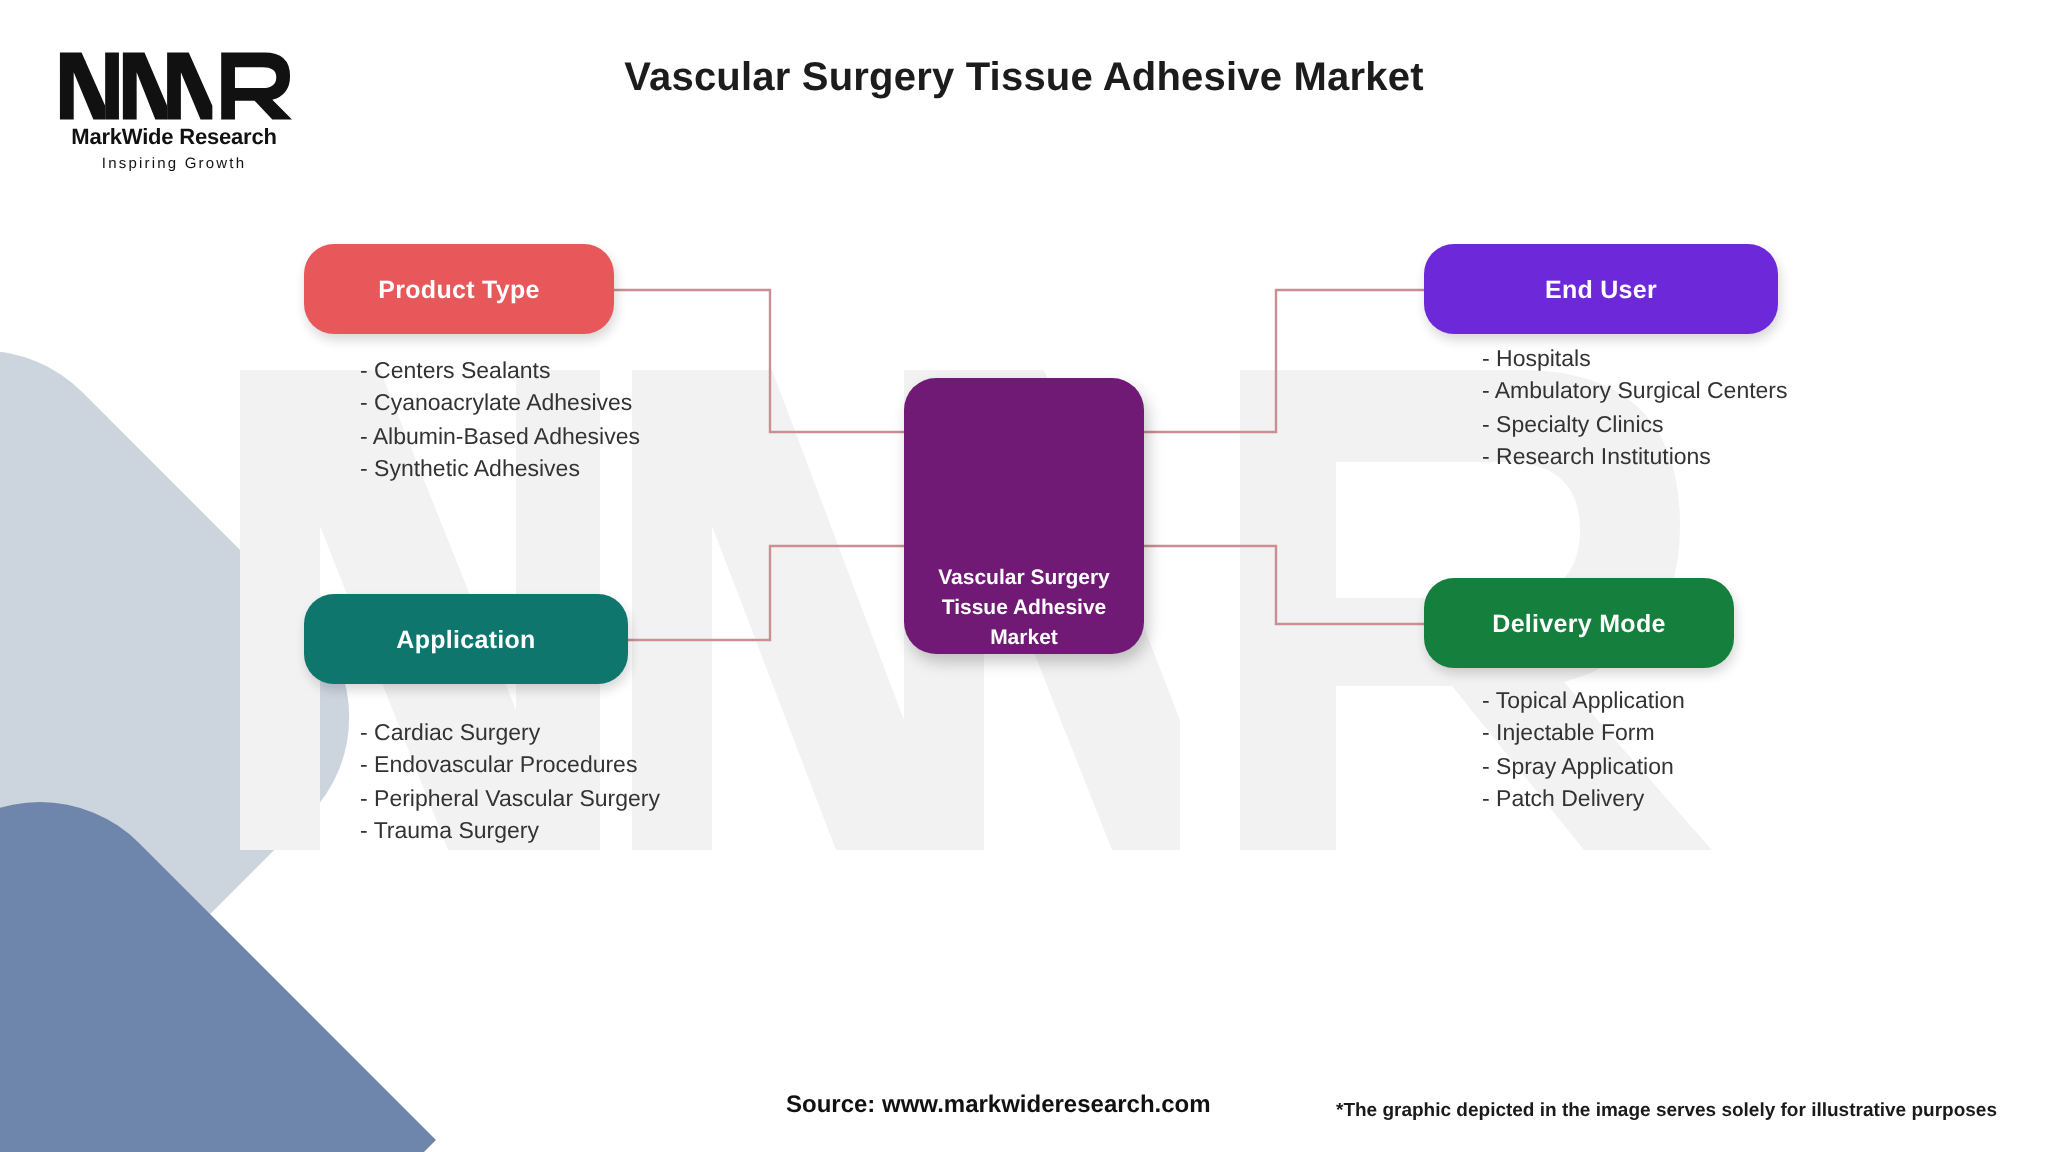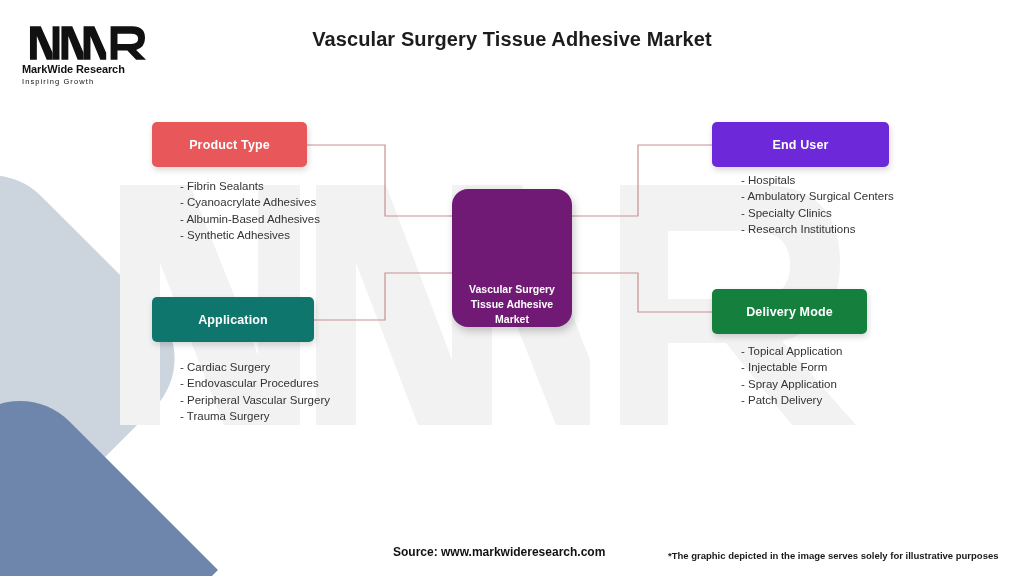--- a/index.html
+++ b/index.html
@@ -57,20 +57,21 @@
     opacity: 1;
   }
   .watermark svg { display: block; width: 100%; height: 100%; }
 
   
   .logo {
     position: absolute;
     left: 22px;
     top: 24px;
     width: 130px;
+    text-align: center;
   }
   .logo-mark { width: 118px; height: 38px; display: block; margin: 0 auto; }
   .logo-name {
     font-size: 11px;
     font-weight: bold;
     color: #111111;
     letter-spacing: -0.1px;
     margin-top: 1px;
     white-space: nowrap;
   }
@@ -99,21 +100,21 @@
   .connectors {
     position: absolute;
     left: 0; top: 0;
     width: 1024px; height: 576px;
     pointer-events: none;
   }
 
   
   .cat-box {
     position: absolute;
-    border-radius: 5px;
+    border-radius: 15px;
     display: flex;
     align-items: center;
     justify-content: center;
     box-shadow: 1px 3px 6px rgba(0,0,0,0.16);
   }
   .cat-box-label {
     font-size: 12.5px;
     font-weight: bold;
     color: #ffffff;
     letter-spacing: 0.15px;
@@ -230,21 +231,21 @@
       <path d="M314,320 L385,320 L385,273 L452,273"></path>
 
       <path d="M712,312 L638,312 L638,273 L572,273"></path>
     </g>
   </svg>
 
   <div class="cat-box box-product">
     <span class="cat-box-label">Product Type</span>
   </div>
   <div class="item-list list-product">
-    <div class="item">- Fibrin Sealants</div>
+    <div class="item">- Centers Sealants</div>
     <div class="item">- Cyanoacrylate Adhesives</div>
     <div class="item">- Albumin-Based Adhesives</div>
     <div class="item">- Synthetic Adhesives</div>
   </div>
 
   <div class="cat-box box-enduser">
     <span class="cat-box-label">End User</span>
   </div>
   <div class="item-list list-enduser">
     <div class="item">- Hospitals</div>

